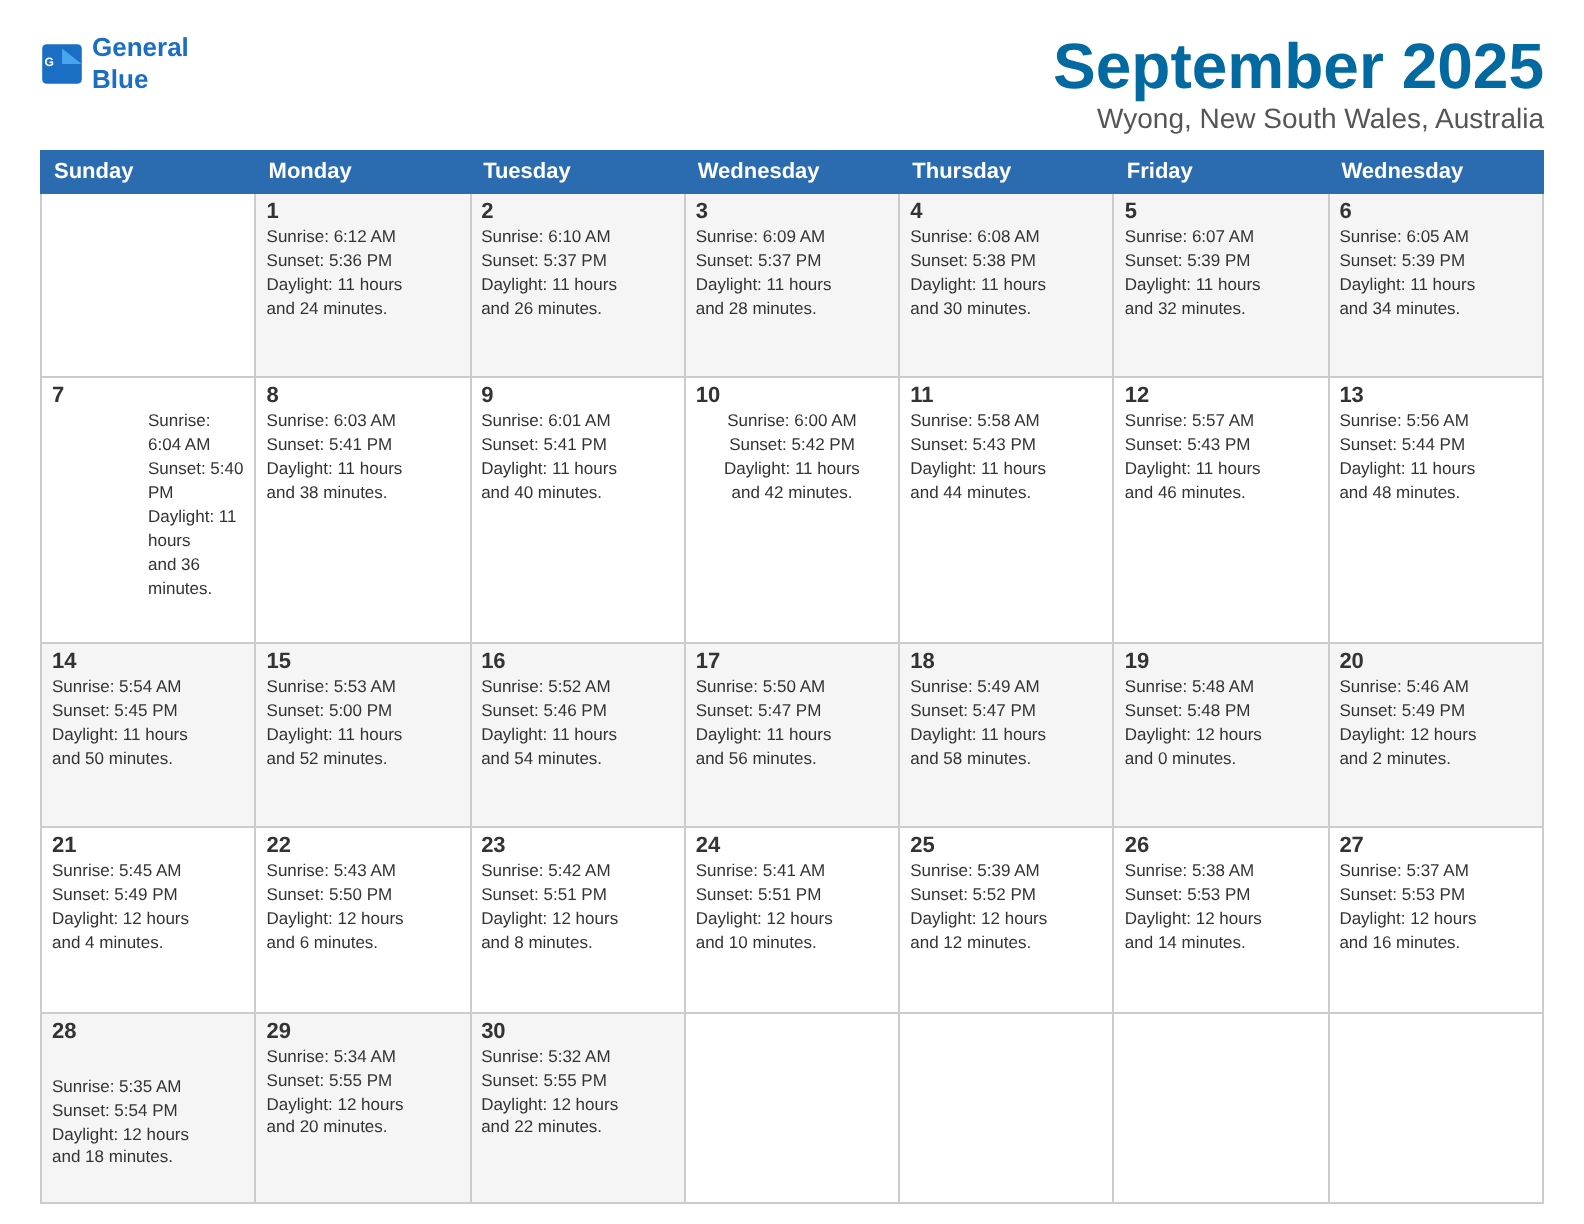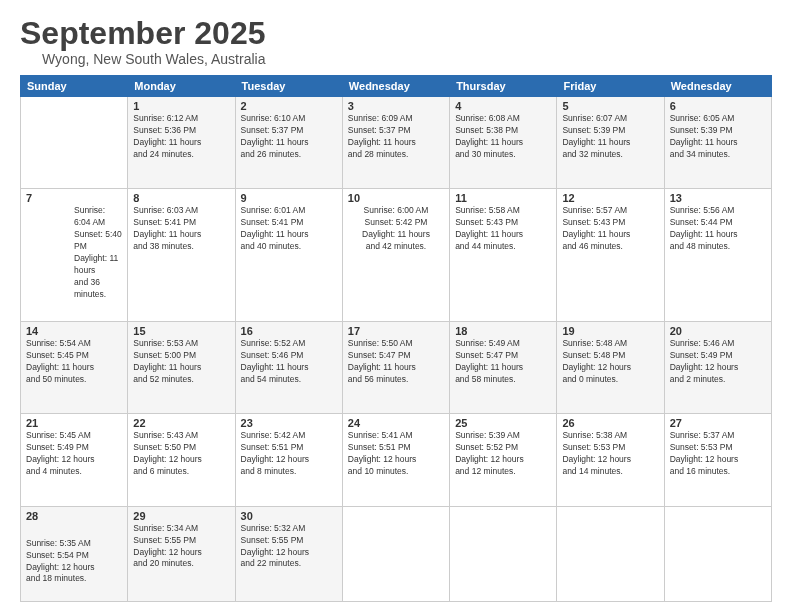--- a/index.html
+++ b/index.html
@@ -41,21 +41,21 @@
       width: 22px;
       height: 22px;
       margin-right: 2px;
     }
     .title-block {
       text-align: right;
     }
     .calendar-title {
       font-size: 32px;
       font-weight: bold;
-      color: #404040;
+      color: #0369a1;
       line-height: 1.1;
     }
     .calendar-subtitle {
       font-size: 14px;
       color: #555;
     }
     .calendar-table {
       width: 100%;
       border-collapse: collapse;
       flex: 1;
@@ -95,20 +95,31 @@
     }
     .row-shade {
       background: #f5f5f5;
     }
   </style>
 </head>
 <body>
 
 <div class="page">
   <div class="header">
+    <div class="logo">
+      <svg class="logo-icon" viewBox="0 0 40 40">
+        <rect x="2" y="2" width="36" height="36" rx="4" fill="#1a6fc4"></rect>
+        <polygon points="20,6 38,20 20,20" fill="#5bbcff" opacity="0.7"></polygon>
+        <text x="4" y="22" font-size="11" font-weight="bold" fill="white" font-family="Arial">G</text>
+      </svg>
+      <div class="logo-text">
+        <div><span>General</span></div>
+        <div><span>Blue</span></div>
+      </div>
+    </div>
     <div class="title-block">
       <div class="calendar-title">September 2025</div>
       <div class="calendar-subtitle">Wyong, New South Wales, Australia</div>
     </div>
   </div>
 
   <table class="calendar-table">
     <thead>
       <tr>
         <th>Sunday</th>

